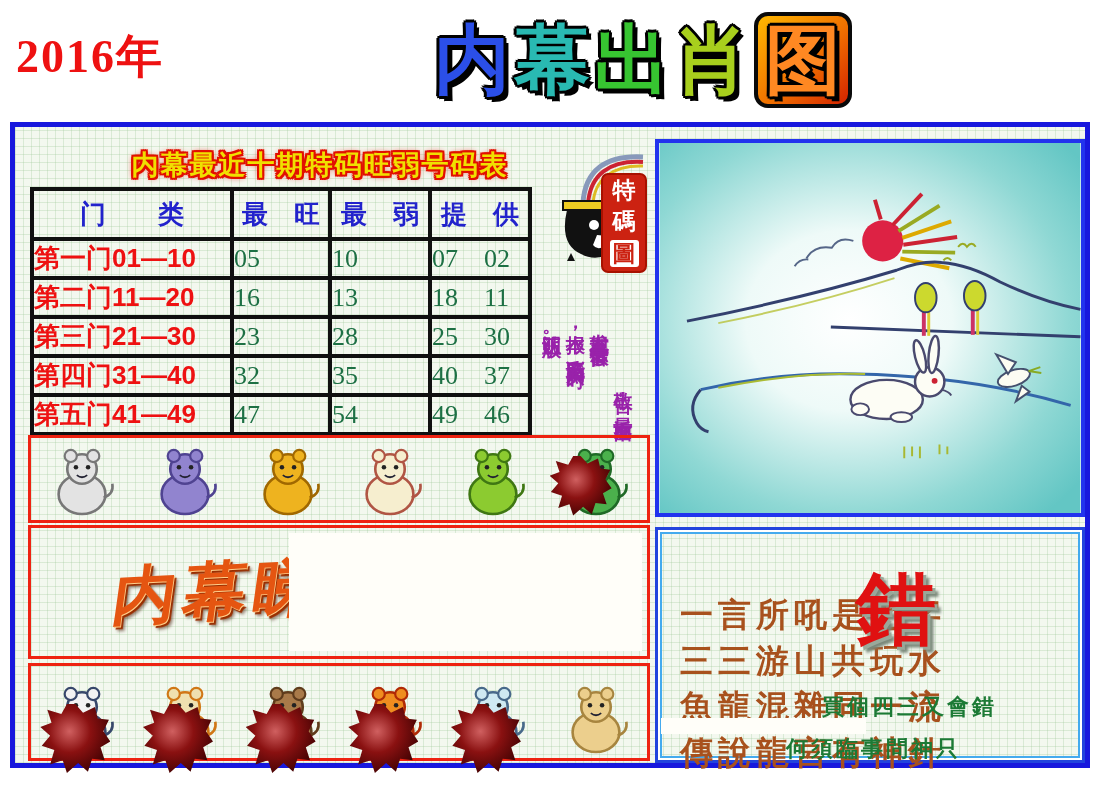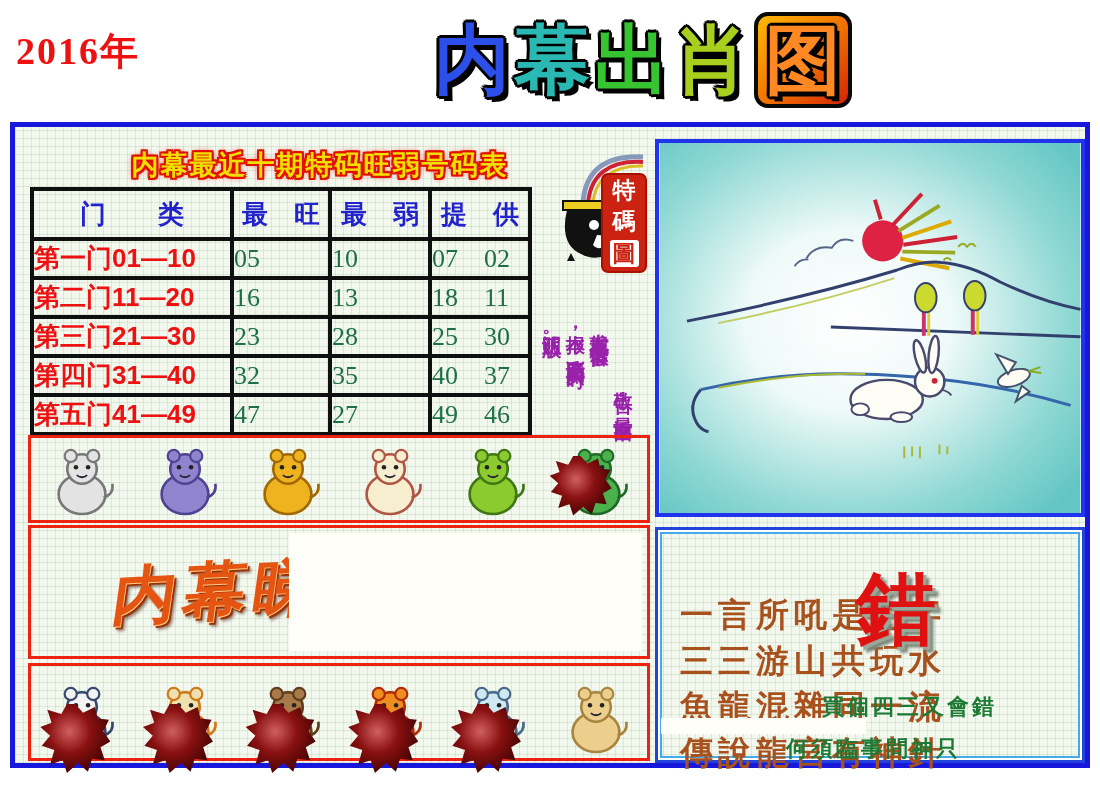--- a/index.html
+++ b/index.html
@@ -1,21 +1,21 @@
 <!DOCTYPE html>
 <html><head>
 <meta charset="utf-8">
 <style>
   * { margin:0; padding:0; box-sizing:border-box; }
   html,body { background:#ffffff; font-family:"Liberation Sans", sans-serif; }
   #stage { position:relative; width:1100px; height:795px; background:#ffffff; overflow:hidden; }
 
   
   .year { position:absolute; left:16px; top:26px; font-family:"Liberation Serif", serif;
-          font-size:38px; font-weight:bold; color:#ee1111; letter-spacing:2px; }
+          font-size:46px; font-weight:bold; color:#ee1111; letter-spacing:2px; }
   .issue { position:absolute; left:872px; top:42px; font-family:"Liberation Serif", serif;
            font-size:34px; color:#2233cc; letter-spacing:7px; white-space:nowrap; }
   .main-title { position:absolute; left:408px; top:10px; width:470px; height:100px;
                 display:flex; align-items:center; justify-content:center; gap:4px; }
   .main-title .tch { font-size:76px; font-weight:900; line-height:1;
       text-shadow:3px 0 #000,-3px 0 #000,0 3px #000,0 -3px #000,
                   2px 2px #000,-2px 2px #000,2px -2px #000,-2px -2px #000,5px 5px 0 #000; }
   .tc0{color:#2b4fe8}.tc1{color:#29b9b2}.tc2{color:#37c431}.tc3{color:#a8cf1d}
   .tc4{ color:#ff8822; font-size:62px;
         background:linear-gradient(135deg,#ffb800,#f07000 55%,#d42300);
@@ -155,21 +155,21 @@
           </tr>
           <tr>
             <td class="row-label">第四门31—40</td>
             <td class="hot-value">32</td>
             <td class="weak-value">35</td>
             <td class="offer-value">40　37</td>
           </tr>
           <tr>
             <td class="row-label">第五门41—49</td>
             <td class="hot-value">47</td>
-            <td class="weak-value">27</td>
+            <td class="weak-value">54</td>
             <td class="offer-value">49　46</td>
           </tr>
         </tbody>
     </table>
 
     <svg class="pot-logo" viewBox="0 0 100 130">
       <path d="M96,4 C58,2 38,18 36,50" fill="none" stroke="#8899bb" stroke-width="5"></path>
       <path d="M96,9 C62,7 43,22 41,51" fill="none" stroke="#cc2233" stroke-width="4"></path>
       <path d="M96,13 C66,12 47,26 46,52" fill="none" stroke="#ddbb22" stroke-width="3"></path>
       <rect x="16" y="48" width="50" height="9" fill="#eecc22" stroke="#111111" stroke-width="2"></rect>

